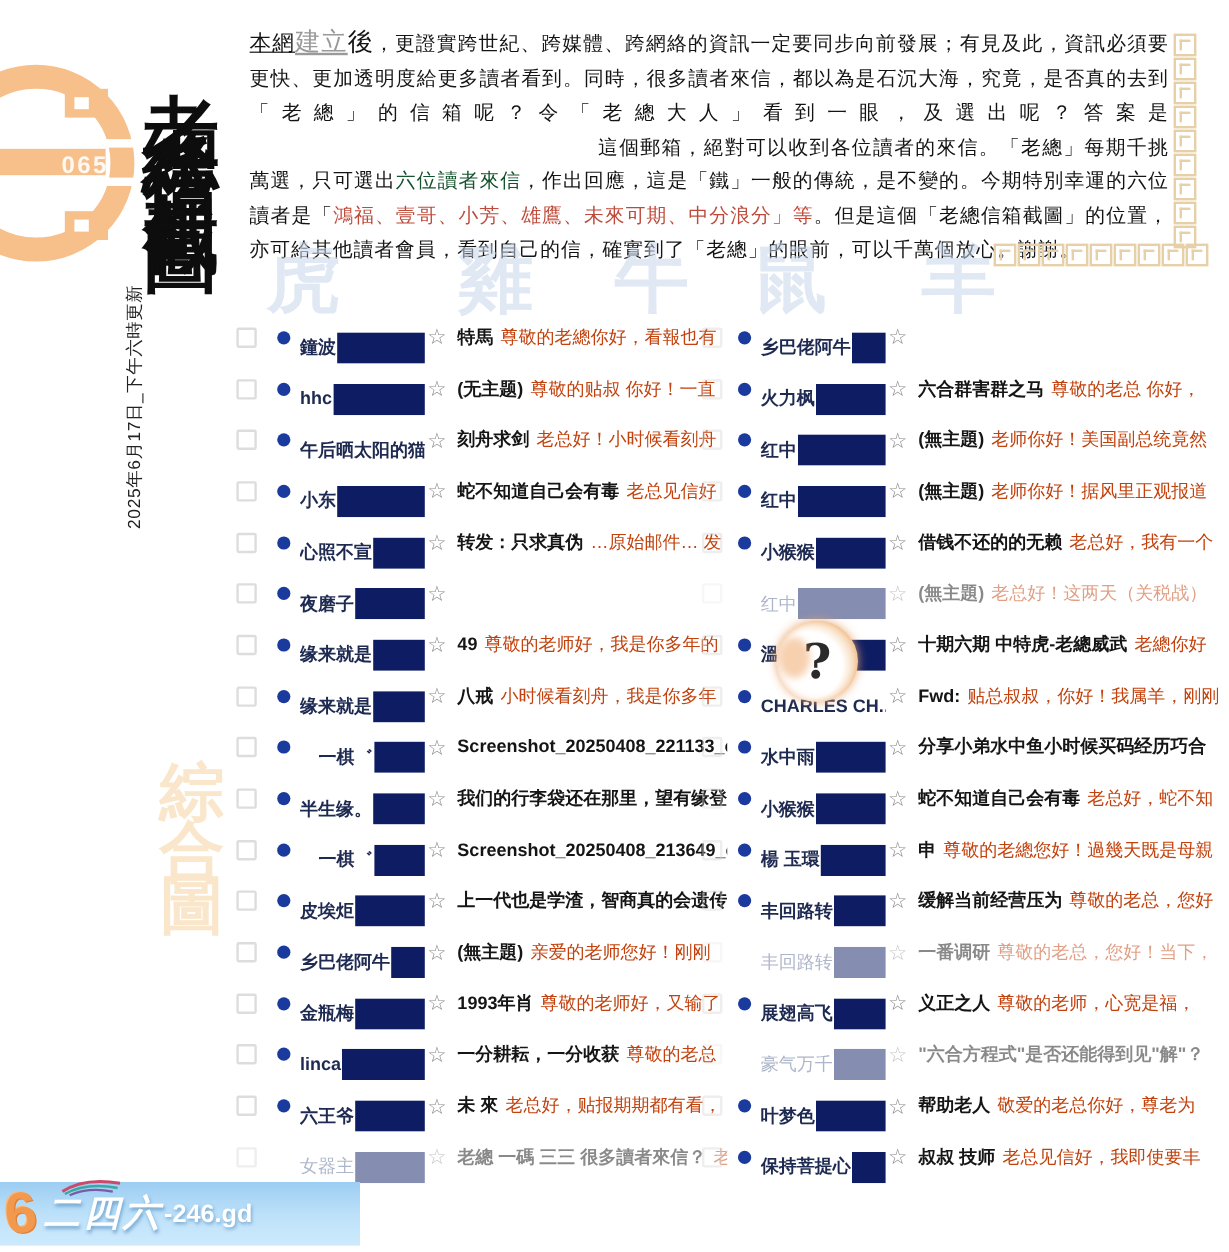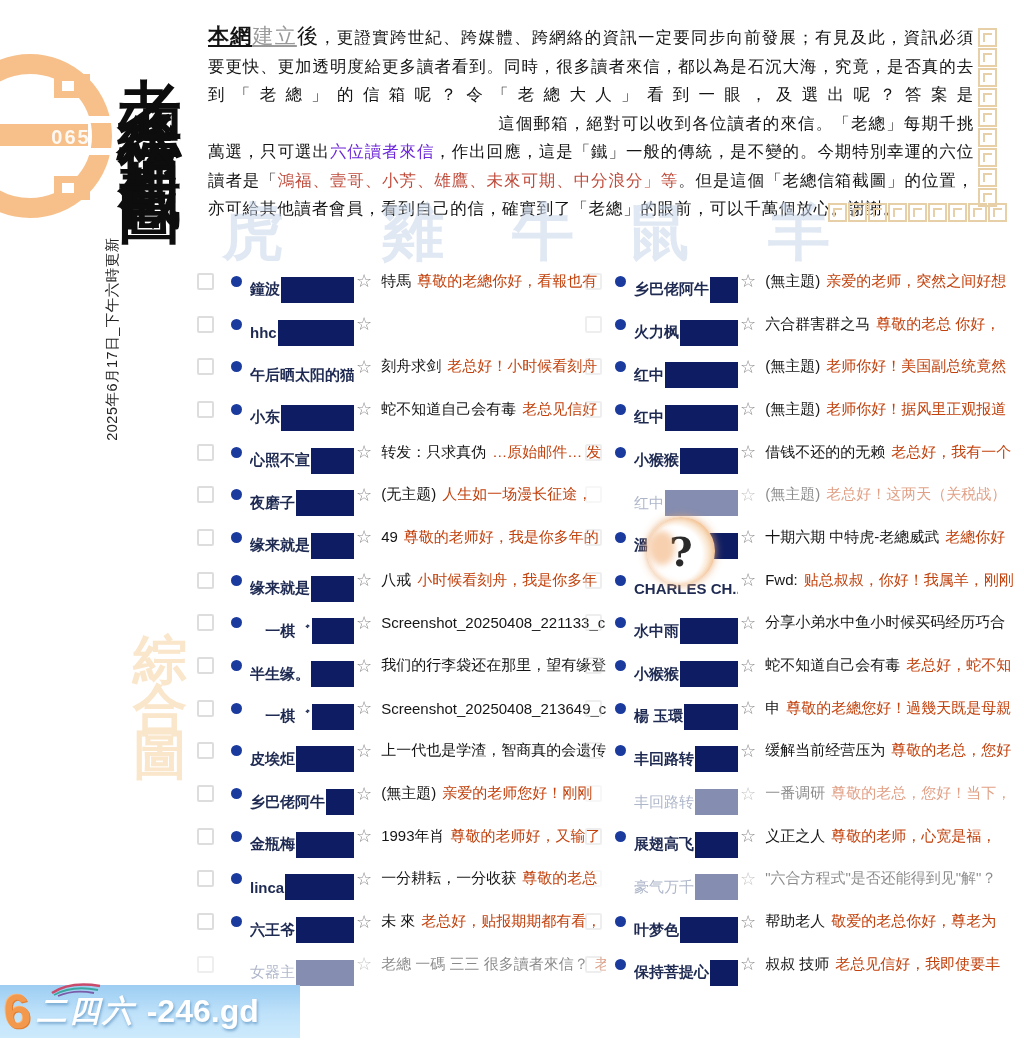--- a/index.html
+++ b/index.html
@@ -15,25 +15,25 @@
           color:#0d0d0d;letter-spacing:22px;line-height:72px;}
   .vsub{position:absolute;left:124px;top:588px;writing-mode:vertical-rl;text-orientation:upright;
         font-family:"DejaVu Serif","Liberation Serif",serif;font-size:54px;font-weight:700;
         color:#fae6ca;letter-spacing:50px;}
   .date-note{position:absolute;left:-14px;top:330px;width:252px;height:18px;text-align:center;
              transform:rotate(-90deg);font-size:14.5px;color:#222;letter-spacing:.5px;white-space:nowrap;}
 
   
   .header-para{position:absolute;left:208px;top:22px;width:766px;font-size:16.5px;line-height:28.5px;
                text-align:justify;letter-spacing:.8px;color:#141414;}
-  .lead{font-size:21px;font-weight:700;text-decoration:underline;}
+  .lead{font-size:18px;font-weight:400;text-decoration:underline;}
   .lead-outline{font-size:21px;color:#9a9a9a;text-decoration:underline;}
   .lead-after{font-size:21px;}
   .gap-redacted{display:inline-block;width:290px;height:1em;}
-  .hl-magenta{color:#6d28d9;}
+  .hl-magenta{color:#14532d;}
   .hl-red{color:#bf4a3a;}
 
   
   .meander-v{position:absolute;left:978px;top:28px;display:flex;flex-direction:column;}
   .meander-h{position:absolute;left:828px;top:203px;display:flex;}
   .kbox{width:19px;height:19px;border:2px solid #e7d0a7;box-sizing:border-box;position:relative;
         margin:0 1px 1px 0;flex:0 0 auto;}
   .kbox::before{content:"";position:absolute;left:3px;top:3px;width:7px;height:7px;
                 border:2px solid #e7d0a7;border-right:none;border-bottom:none;}
 
@@ -49,21 +49,21 @@
   .cb{width:13px;height:13px;border:2px solid #d4d4d4;border-radius:2px;flex:0 0 auto;
       margin-right:17px;opacity:.8;box-sizing:content-box;}
   #col-right .cb{opacity:.4;margin-right:13px;}
   .dot{width:11px;height:11px;border-radius:50%;background:#1b3a9e;flex:0 0 auto;margin-right:8px;}
   .sender{width:104px;flex:0 0 auto;font-size:15px;font-weight:700;color:#1e2a52;
           white-space:nowrap;overflow:hidden;display:flex;align-items:center;margin-top:17px;}
   .redact{display:inline-block;width:84px;height:26px;background:#0e1d63;margin-left:1px;flex:0 0 auto;}
   .rsuffix{font-weight:700;color:#1e2a52;}
   .star{flex:0 0 auto;font-size:18px;color:#8a8a8a;margin:0 9px 0 2px;line-height:1;}
   .subject{flex:1;white-space:nowrap;overflow:hidden;font-size:15px;}
-  .subject .sj{font-weight:400;color:#151515;margin-right:6px;}
+  .subject .sj{font-weight:700;color:#151515;margin-right:6px;}
   .subject .pv{color:#c2410c;}
   .mrow.faint{opacity:.5;}
   .mrow.faint .dot{visibility:hidden;}
   .mrow.faint .sender{color:#5d6e95;font-weight:400;}
 
   
   .qstamp{position:absolute;left:647px;top:517px;width:68px;height:68px;border-radius:50%;
           background:radial-gradient(circle at 40% 55%, #ffffff 50%, #f6d6b2 72%, #ffffff 100%);
           box-shadow:0 0 8px rgba(232,166,110,.9), inset 0 0 6px rgba(236,150,80,.55);
           display:flex;align-items:center;justify-content:center;
@@ -73,21 +73,21 @@
 
   
   .banner{position:absolute;left:0;top:985px;width:300px;height:53px;
           background:linear-gradient(180deg,#9ccdf2 0%,#bfe2fa 55%,#cdeafc 100%);
           display:flex;align-items:center;overflow:visible;}
   .b6{font-size:48px;font-weight:800;color:#f2994e;margin:0 6px 0 4px;line-height:1;
       text-shadow:1px 1px 0 #e07f33, -1px -1px 0 #f7b97e;transform:rotate(-6deg);}
   .bcn{color:#fff;font-size:30px;font-weight:800;font-style:italic;letter-spacing:3px;
        font-family:"DejaVu Serif","Liberation Serif",serif;
        text-shadow:1px 2px 3px rgba(84,140,188,.7);}
-  .bdom{color:#fff;font-size:32px;font-weight:700;margin-left:11px;
+  .bdom{color:#fff;font-size:21px;font-weight:700;margin-left:1px;
         text-shadow:1px 2px 3px rgba(84,140,188,.7);}
   .swoosh{position:absolute;left:50px;top:-4px;}
 </style>
 </head>
 <body>
 
 <svg class="seal" width="170" height="190" viewBox="0 0 170 190">
   <circle cx="72" cy="92" r="72" fill="none" stroke="#f7c08b" stroke-width="20"></circle>
   <rect x="30" y="80" width="100" height="22" fill="#f7c08b"></rect>
   <rect x="0" y="72" width="170" height="7" fill="#ffffff"></rect>
@@ -153,20 +153,21 @@
 
   <div class="mrow">
     <span class="cb"></span>
     <span class="dot"></span>
     <span class="sender">
         <span class="sname">hhc</span>
         <span class="redact"></span>
         <span class="rsuffix"></span>
       </span>
     <span class="star">☆</span>
+    <span class="subject"><span class="sj">(无主题)</span><span class="pv">尊敬的贴叔 你好！一直</span></span>
   </div>
 
   <div class="mrow">
     <span class="cb"></span>
     <span class="dot"></span>
     <span class="sender">
         <span class="sname">午后晒太阳的猫</span>
         <span class="rsuffix"></span>
       </span>
     <span class="star">☆</span>
@@ -199,21 +200,20 @@
 
   <div class="mrow">
     <span class="cb"></span>
     <span class="dot"></span>
     <span class="sender">
         <span class="sname">夜磨子</span>
         <span class="redact" hidden=""></span>
         <span class="rsuffix"></span>
       </span>
     <span class="star">☆</span>
-    <span class="subject"><span class="sj">(无主题)</span><span class="pv">人生如一场漫长征途，</span></span>
   </div>
 
   <div class="mrow">
     <span class="cb"></span>
     <span class="dot"></span>
     <span class="sender">
         <span class="sname">缘来就是</span>
         <span class="redact" hidden=""></span>
         <span class="rsuffix"></span>
       </span>
@@ -343,21 +343,20 @@
 <div class="mail-col" id="col-right">
   <div class="mrow">
     <span class="cb"></span>
     <span class="dot"></span>
     <span class="sender">
         <span class="sname">乡巴佬阿牛</span>
         <span class="redact" hidden=""></span>
         <span class="rsuffix"></span>
       </span>
     <span class="star">☆</span>
-    <span class="subject"><span class="sj">(無主題)</span><span class="pv">亲爱的老师，突然之间好想</span></span>
   </div>
 
   <div class="mrow">
     <span class="cb"></span>
     <span class="dot"></span>
     <span class="sender">
         <span class="sname">火力枫</span>
         <span class="redact" hidden=""></span>
         <span class="rsuffix"></span>
       </span>

